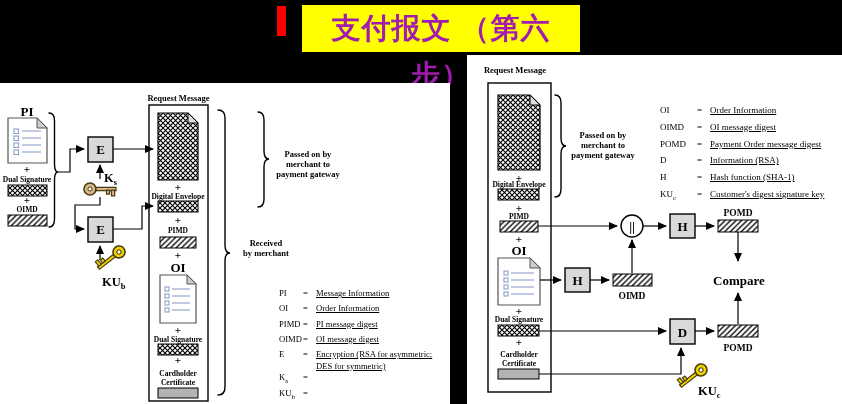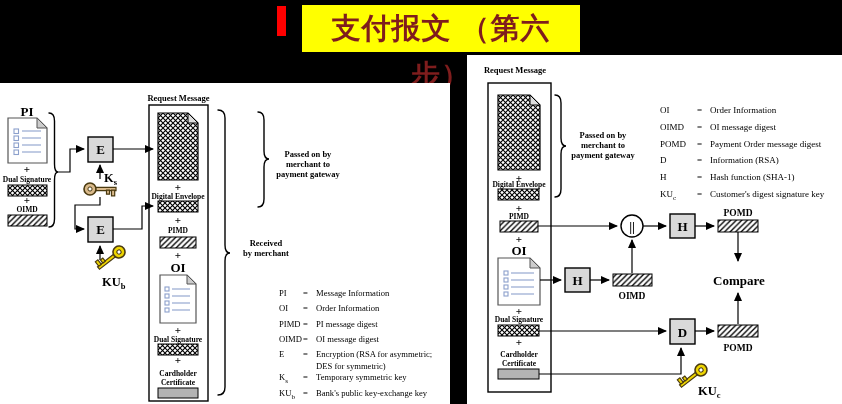--- a/index.html
+++ b/index.html
@@ -1,19 +1,19 @@
 <!DOCTYPE html>
 <html><head>
 <meta charset="utf-8">
 <style>
   html,body{margin:0;padding:0;background:#000;}
   .stage{position:relative;width:842px;height:404px;background:#000;overflow:hidden;
          font-family:"Liberation Serif",serif;}
   .title{position:absolute;left:302px;top:5px;width:278px;height:47px;background:#ffff00;
-         color:#7f1d1d;font-family:"Liberation Sans",sans-serif;font-weight:bold;
+         color:#a21caf;font-family:"Liberation Sans",sans-serif;font-weight:bold;
          font-size:29px;line-height:47px;text-align:center;letter-spacing:1px;}
   .red-bit{position:absolute;left:277px;top:6px;width:9px;height:30px;background:#ff0000;}
   .panel{position:absolute;background:#ffffff;}
   .panel-left{left:0;top:83px;width:450px;height:321px;}
   .panel-right{left:467px;top:55px;width:375px;height:349px;}
   svg{position:absolute;left:0;top:0;display:block;}
   svg text{font-family:"Liberation Serif",serif;fill:#000;}
   .t7{font-size:7.5px;font-weight:bold;text-anchor:middle;}
   .t8{font-size:8.5px;font-weight:bold;text-anchor:middle;}
   .t9{font-size:9.5px;font-weight:bold;text-anchor:middle;}
@@ -27,21 +27,21 @@
   .legend-left{left:279px;top:205px;width:170px;font-size:8.6px;line-height:11.6px;}
   .legend-right{left:193px;top:49px;width:182px;font-size:9px;line-height:13px;}
   .lg-row{display:flex;align-items:flex-start;}
   .lg-term{flex:0 0 auto;}
   .legend-left .lg-term{width:24px;}
   .legend-right .lg-term{width:37px;}
   .lg-eq{flex:0 0 auto;}
   .legend-left .lg-eq{width:13px;}
   .legend-right .lg-eq{width:13px;}
   .lg-desc{flex:1 1 auto;}
-  .lg-d2{display:block;}
+  .lg-d2{display:block;text-decoration:underline;}
   .lg-d2:empty{display:none;}
   sub{font-size:7px;}
 </style>
 </head>
 <body>
 
 <div class="stage">
   <div class="red-bit"></div>
   <div class="title">支付报文 （第六步）</div>
 
@@ -186,30 +186,24 @@
           <span class="lg-term"><span>E</span><sub></sub></span>
           <span class="lg-eq">=</span>
           <span class="lg-desc">
             <span class="lg-d2">Encryption (RSA for asymmetric;</span>
             <span class="lg-d2">DES for symmetric)</span>
           </span>
         </div>
       <div class="lg-row">
           <span class="lg-term"><span>K</span><sub>s</sub></span>
           <span class="lg-eq">=</span>
-          <span class="lg-desc">
-            <span class="lg-d2">Temporary symmetric key</span>
-          </span>
         </div>
       <div class="lg-row">
           <span class="lg-term"><span>KU</span><sub>b</sub></span>
           <span class="lg-eq">=</span>
-          <span class="lg-desc">
-            <span class="lg-d2">Bank's public key-exchange key</span>
-          </span>
         </div>
     </div>
   </div>
 
   <div class="panel panel-right">
     <svg width="375" height="349" viewBox="0 0 375 349">
 
       <text x="48" y="18" class="t8">Request Message</text>
       <rect x="21" y="28" width="63" height="309" fill="none" stroke="#000" stroke-width="1.4"></rect>
       <g transform="translate(31,40)">

